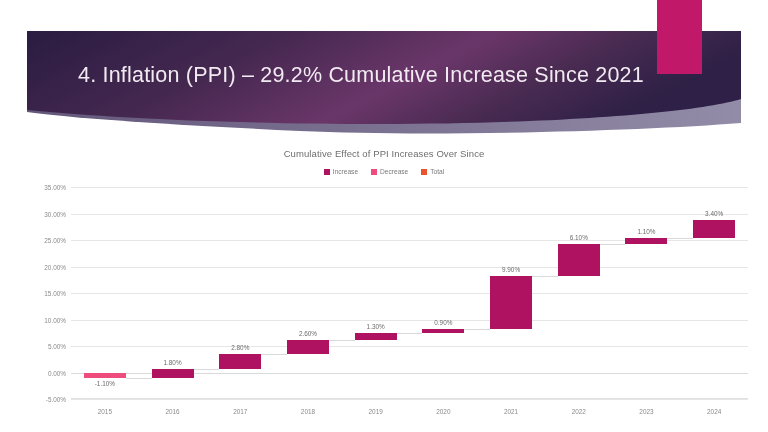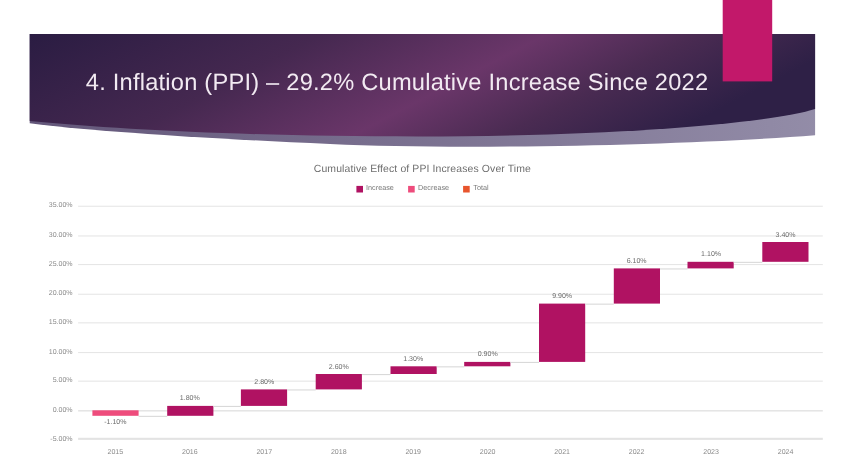--- a/index.html
+++ b/index.html
@@ -173,26 +173,26 @@
       </defs>
 
       <path d="M27,31 L741,31 L741,123 C640,131 430,137 300,131 C170,125 70,118 27,112 Z" fill="url(#sliverGrad)" opacity="0.95"></path>
 
       <path d="M27,31 L741,31 L741,99 C700,112 560,124 380,124 C230,124 110,118 27,110 Z" fill="url(#bannerGrad)"></path>
     </svg>
   </div>
 
   <div id="banner-accent-block"></div>
 
-  <div id="slide-title">4. Inflation (PPI) – 29.2% Cumulative Increase Since 2022</div>
+  <div id="slide-title">4. Inflation (PPI) – 29.2% Cumulative Increase Since 2021</div>
 </div>
 
 <div id="chart-block">
 
-  <div id="chart-title">Cumulative Effect of PPI Increases Over Time</div>
+  <div id="chart-title">Cumulative Effect of PPI Increases Over Since</div>
 
   <div id="chart-legend">
       <div class="legend-entry">
         <span class="legend-swatch" style="background: rgb(176, 18, 98);"></span>
         <span class="legend-label">Increase</span>
       </div>
       <div class="legend-entry">
         <span class="legend-swatch" style="background: rgb(238, 76, 124);"></span>
         <span class="legend-label">Decrease</span>
       </div>

